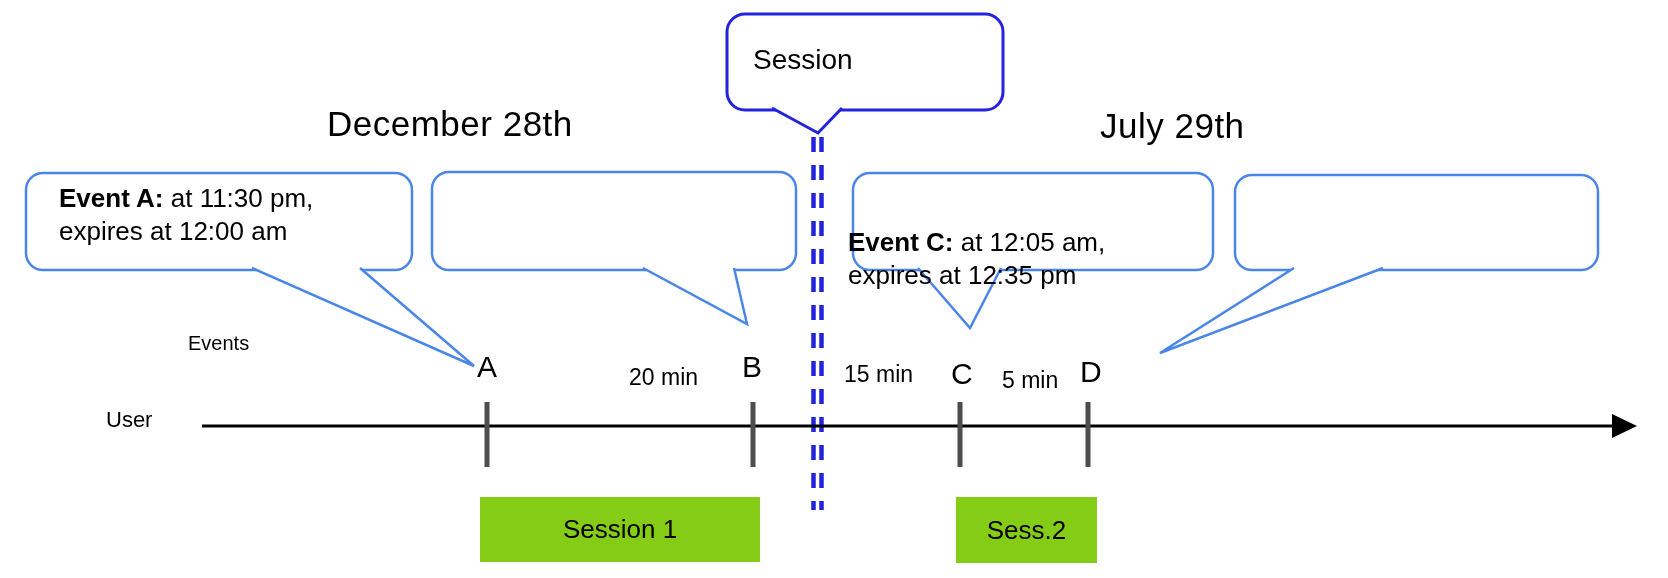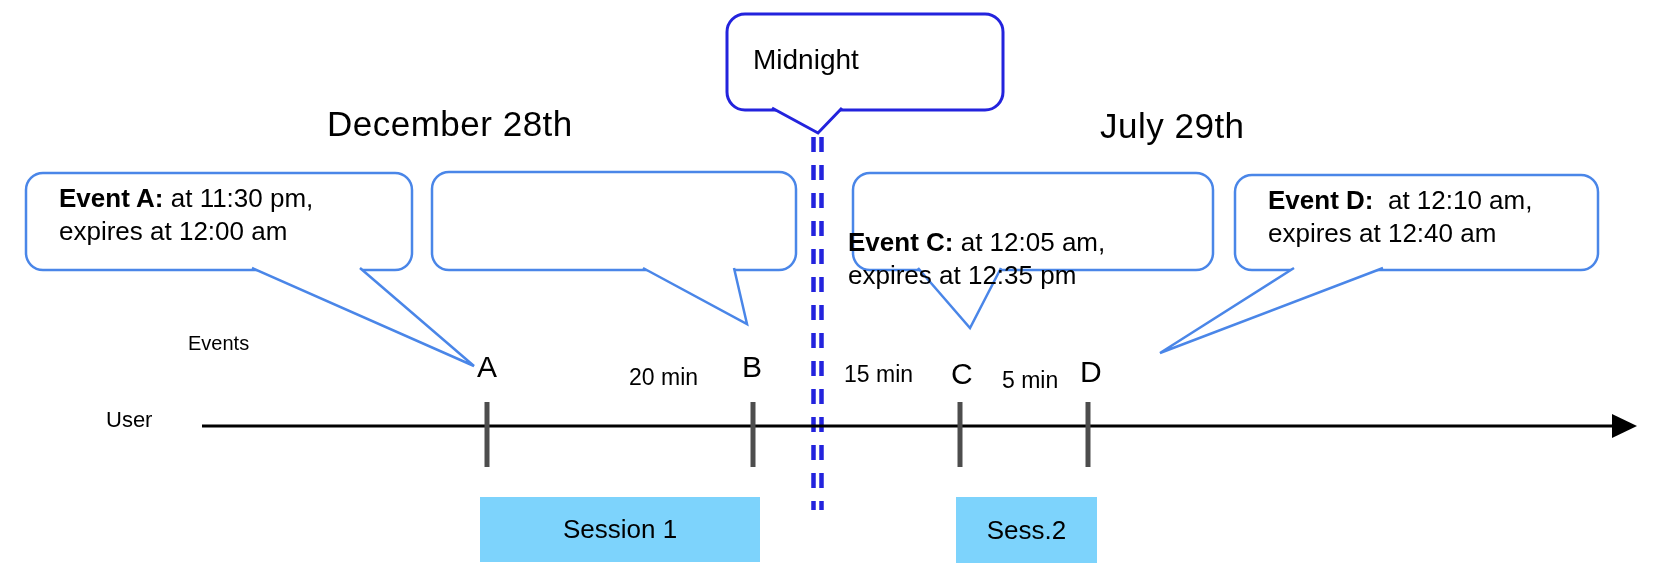--- a/index.html
+++ b/index.html
@@ -16,21 +16,21 @@
   .day-title{font-size:35px;letter-spacing:.5px;}
   .bubble-text{font-size:26px;line-height:33px;}
   .bubble-text .b{font-weight:bold;}
   .midnight-text{font-size:28px;}
   .marker-letter{font-size:30px;}
   .interval-label{font-size:23px;}
   .events-label{font-size:20px;}
   .user-label{font-size:22px;}
   .session-box{
     position:absolute;
-    background:#7dd3fc;
+    background:#84cc16;
     display:flex;align-items:center;justify-content:center;
     font-size:26px;
   }
 </style>
 </head>
 <body>
 
 <div id="canvas">
 
   <svg id="shapes" width="1668" height="578" viewBox="0 0 1668 578">
@@ -58,37 +58,33 @@
     <rect x="1235" y="175" width="363" height="95" rx="17" fill="#ffffff" stroke="#4a86e8" stroke-width="2.5"></rect>
     <path d="M 1294,268 L 1160,353 L 1383,268" fill="#ffffff" stroke="#4a86e8" stroke-width="2.5"></path>
 
     <rect x="727" y="14" width="276" height="96" rx="18" fill="#ffffff" stroke="#2323dd" stroke-width="3"></rect>
     <path d="M 772,108 L 818,133 L 842,108" fill="#ffffff" stroke="#2323dd" stroke-width="3"></path>
   </svg>
 
   <div class="abs day-title" style="left:327px;top:104px;">December 28th</div>
   <div class="abs day-title" style="left:1100px;top:106px;">July 29th</div>
 
-  <div class="abs midnight-text" style="left:753px;top:44px;">Midnight</div>
+  <div class="abs midnight-text" style="left:753px;top:44px;">Session</div>
 
   <div class="abs bubble-text" style="left:59px;top:182px;">
     <span class="b">Event A:</span><span> at 11:30 pm,</span><br>
     <span>expires at 12:00 am</span>
   </div>
 
 
   <div class="abs bubble-text" style="left:848px;top:182px;margin-top:44px;">
     <span class="b">Event C:</span><span> at 12:05 am,</span><br>
     <span>expires at 12:35 pm</span>
   </div>
 
-  <div class="abs bubble-text" style="left:1268px;top:184px;">
-    <span class="b">Event D:</span><span>&nbsp; at 12:10 am,</span><br>
-    <span>expires at 12:40 am</span>
-  </div>
 
   <div class="abs events-label" style="left:188px;top:332px;">Events</div>
   <div class="abs user-label" style="left:106px;top:407px;">User</div>
 
   <div class="abs marker-letter" style="left:477px;top:350px;">A</div>
   <div class="abs marker-letter" style="left:742px;top:350px;">B</div>
   <div class="abs marker-letter" style="left:951px;top:357px;">C</div>
   <div class="abs marker-letter" style="left:1080px;top:355px;">D</div>
 
   <div class="abs interval-label" style="left:629px;top:364px;">20 min</div>

